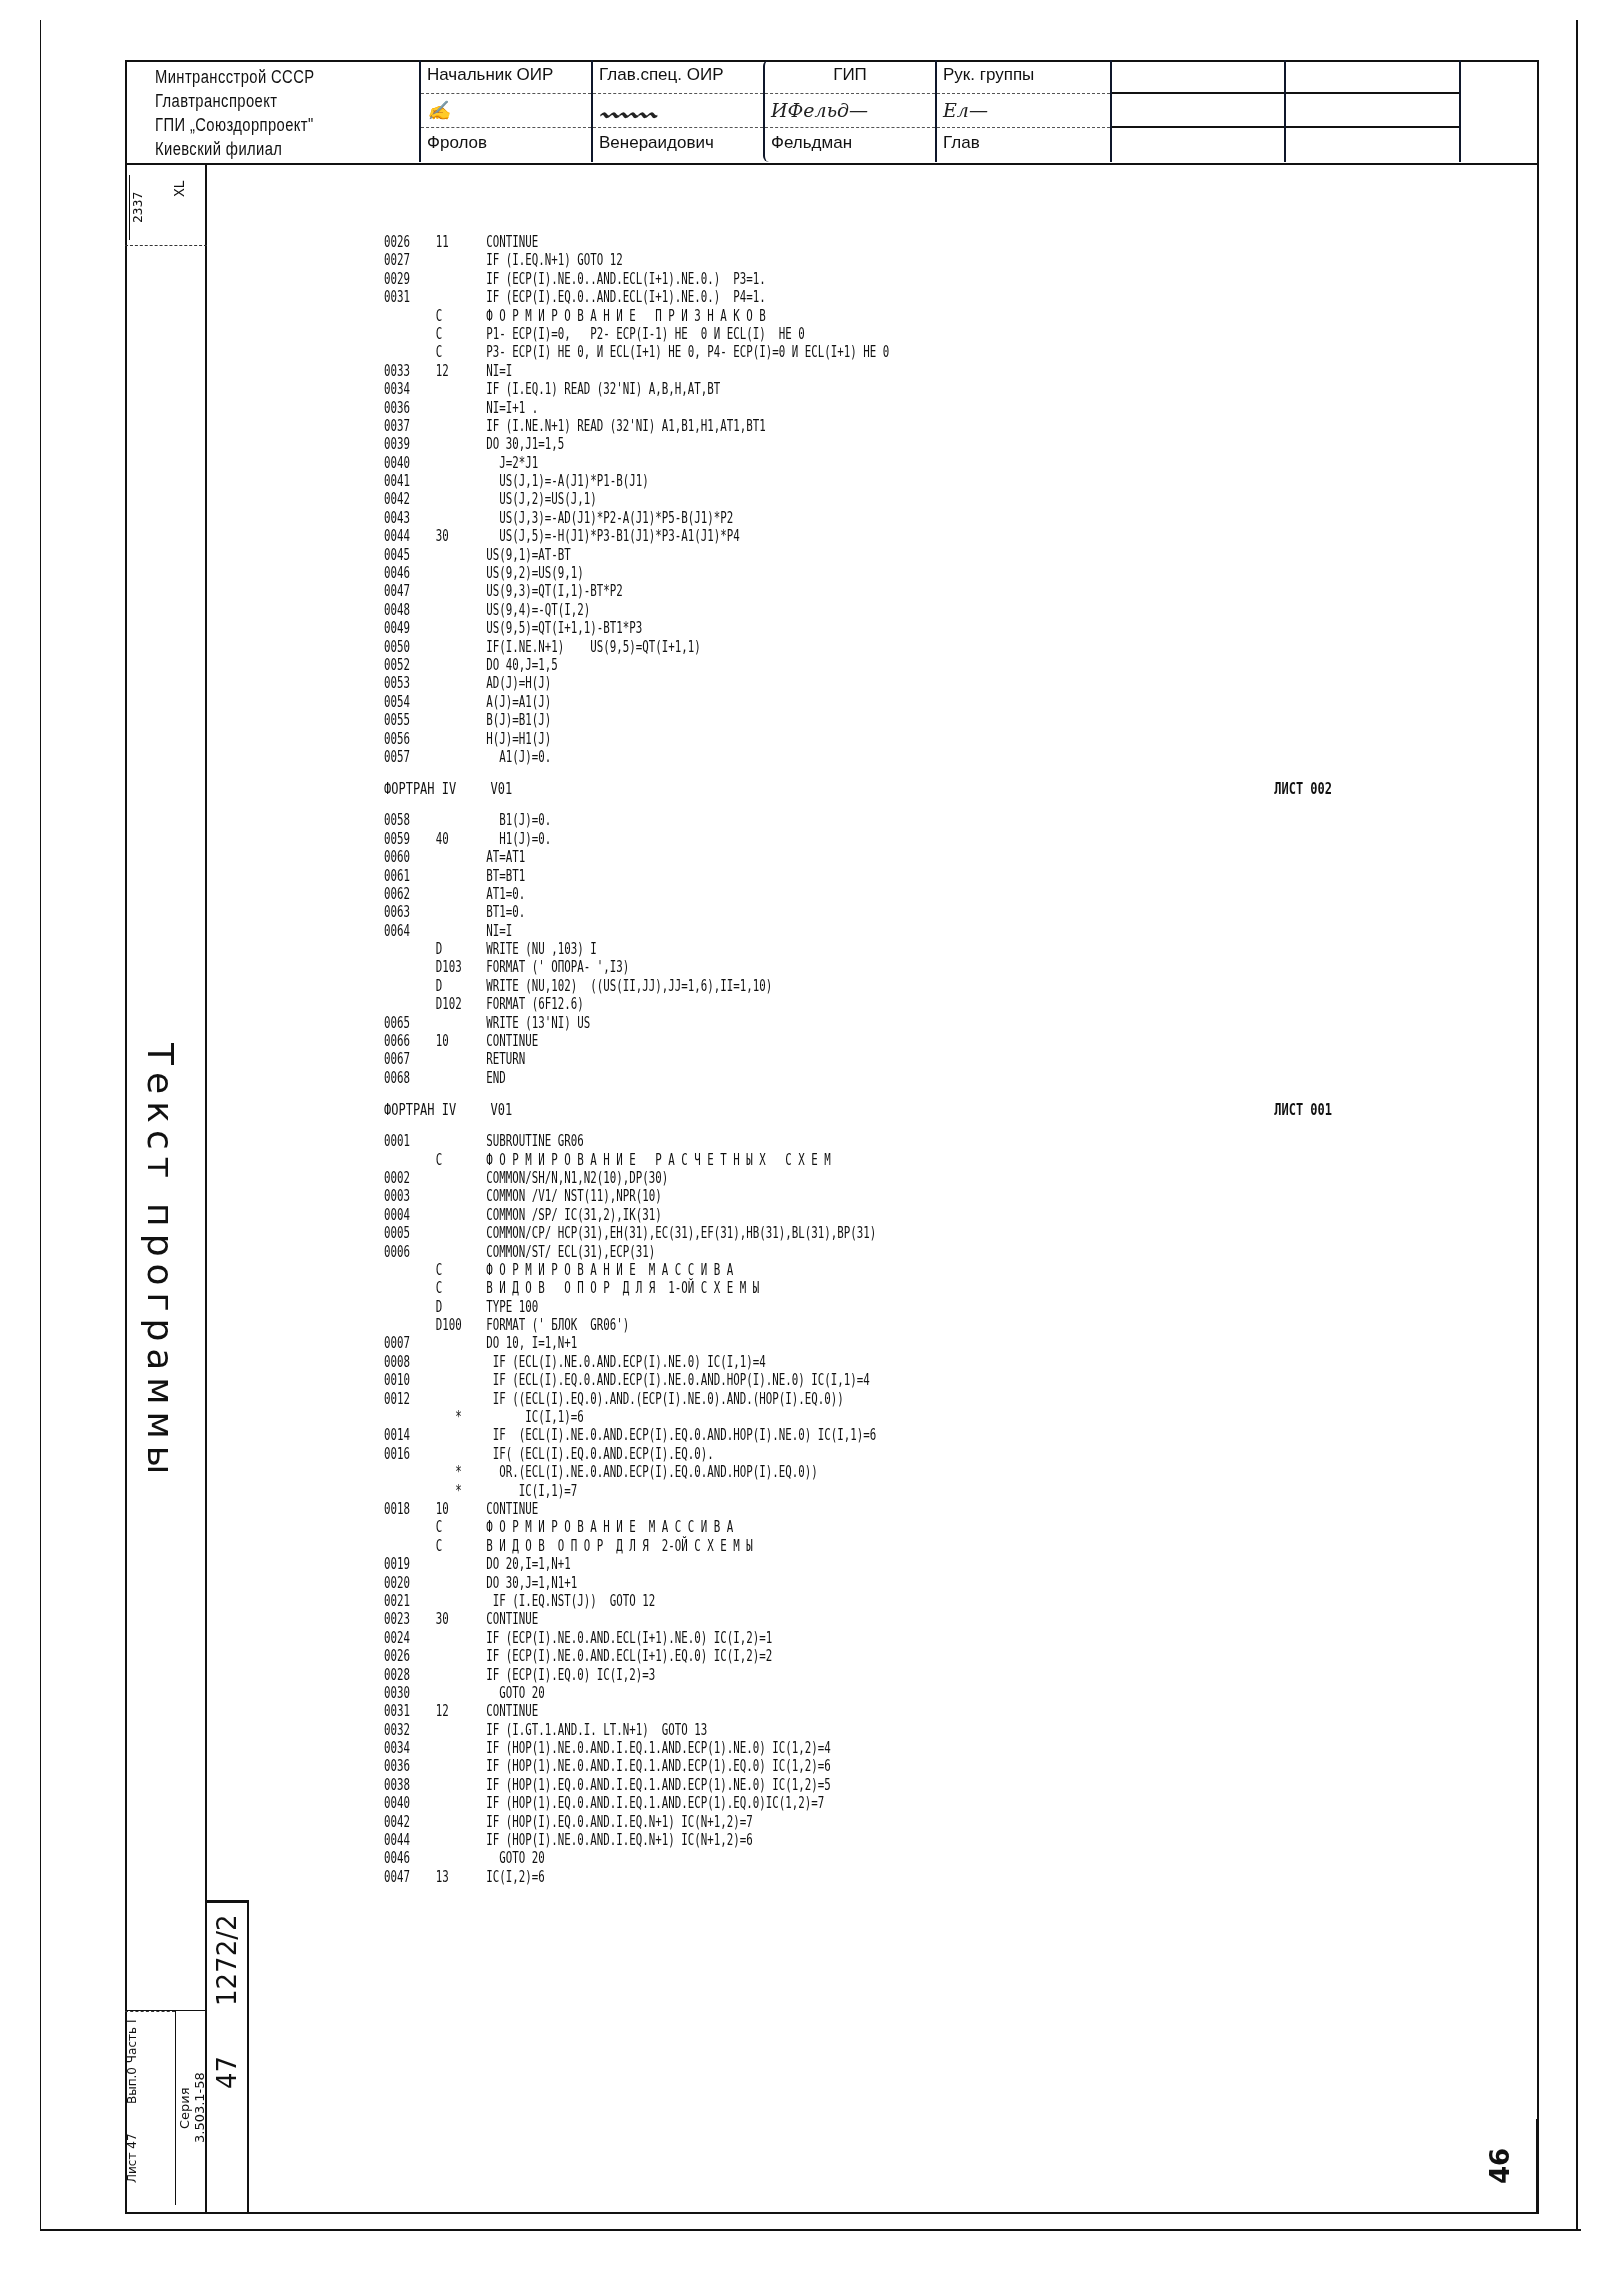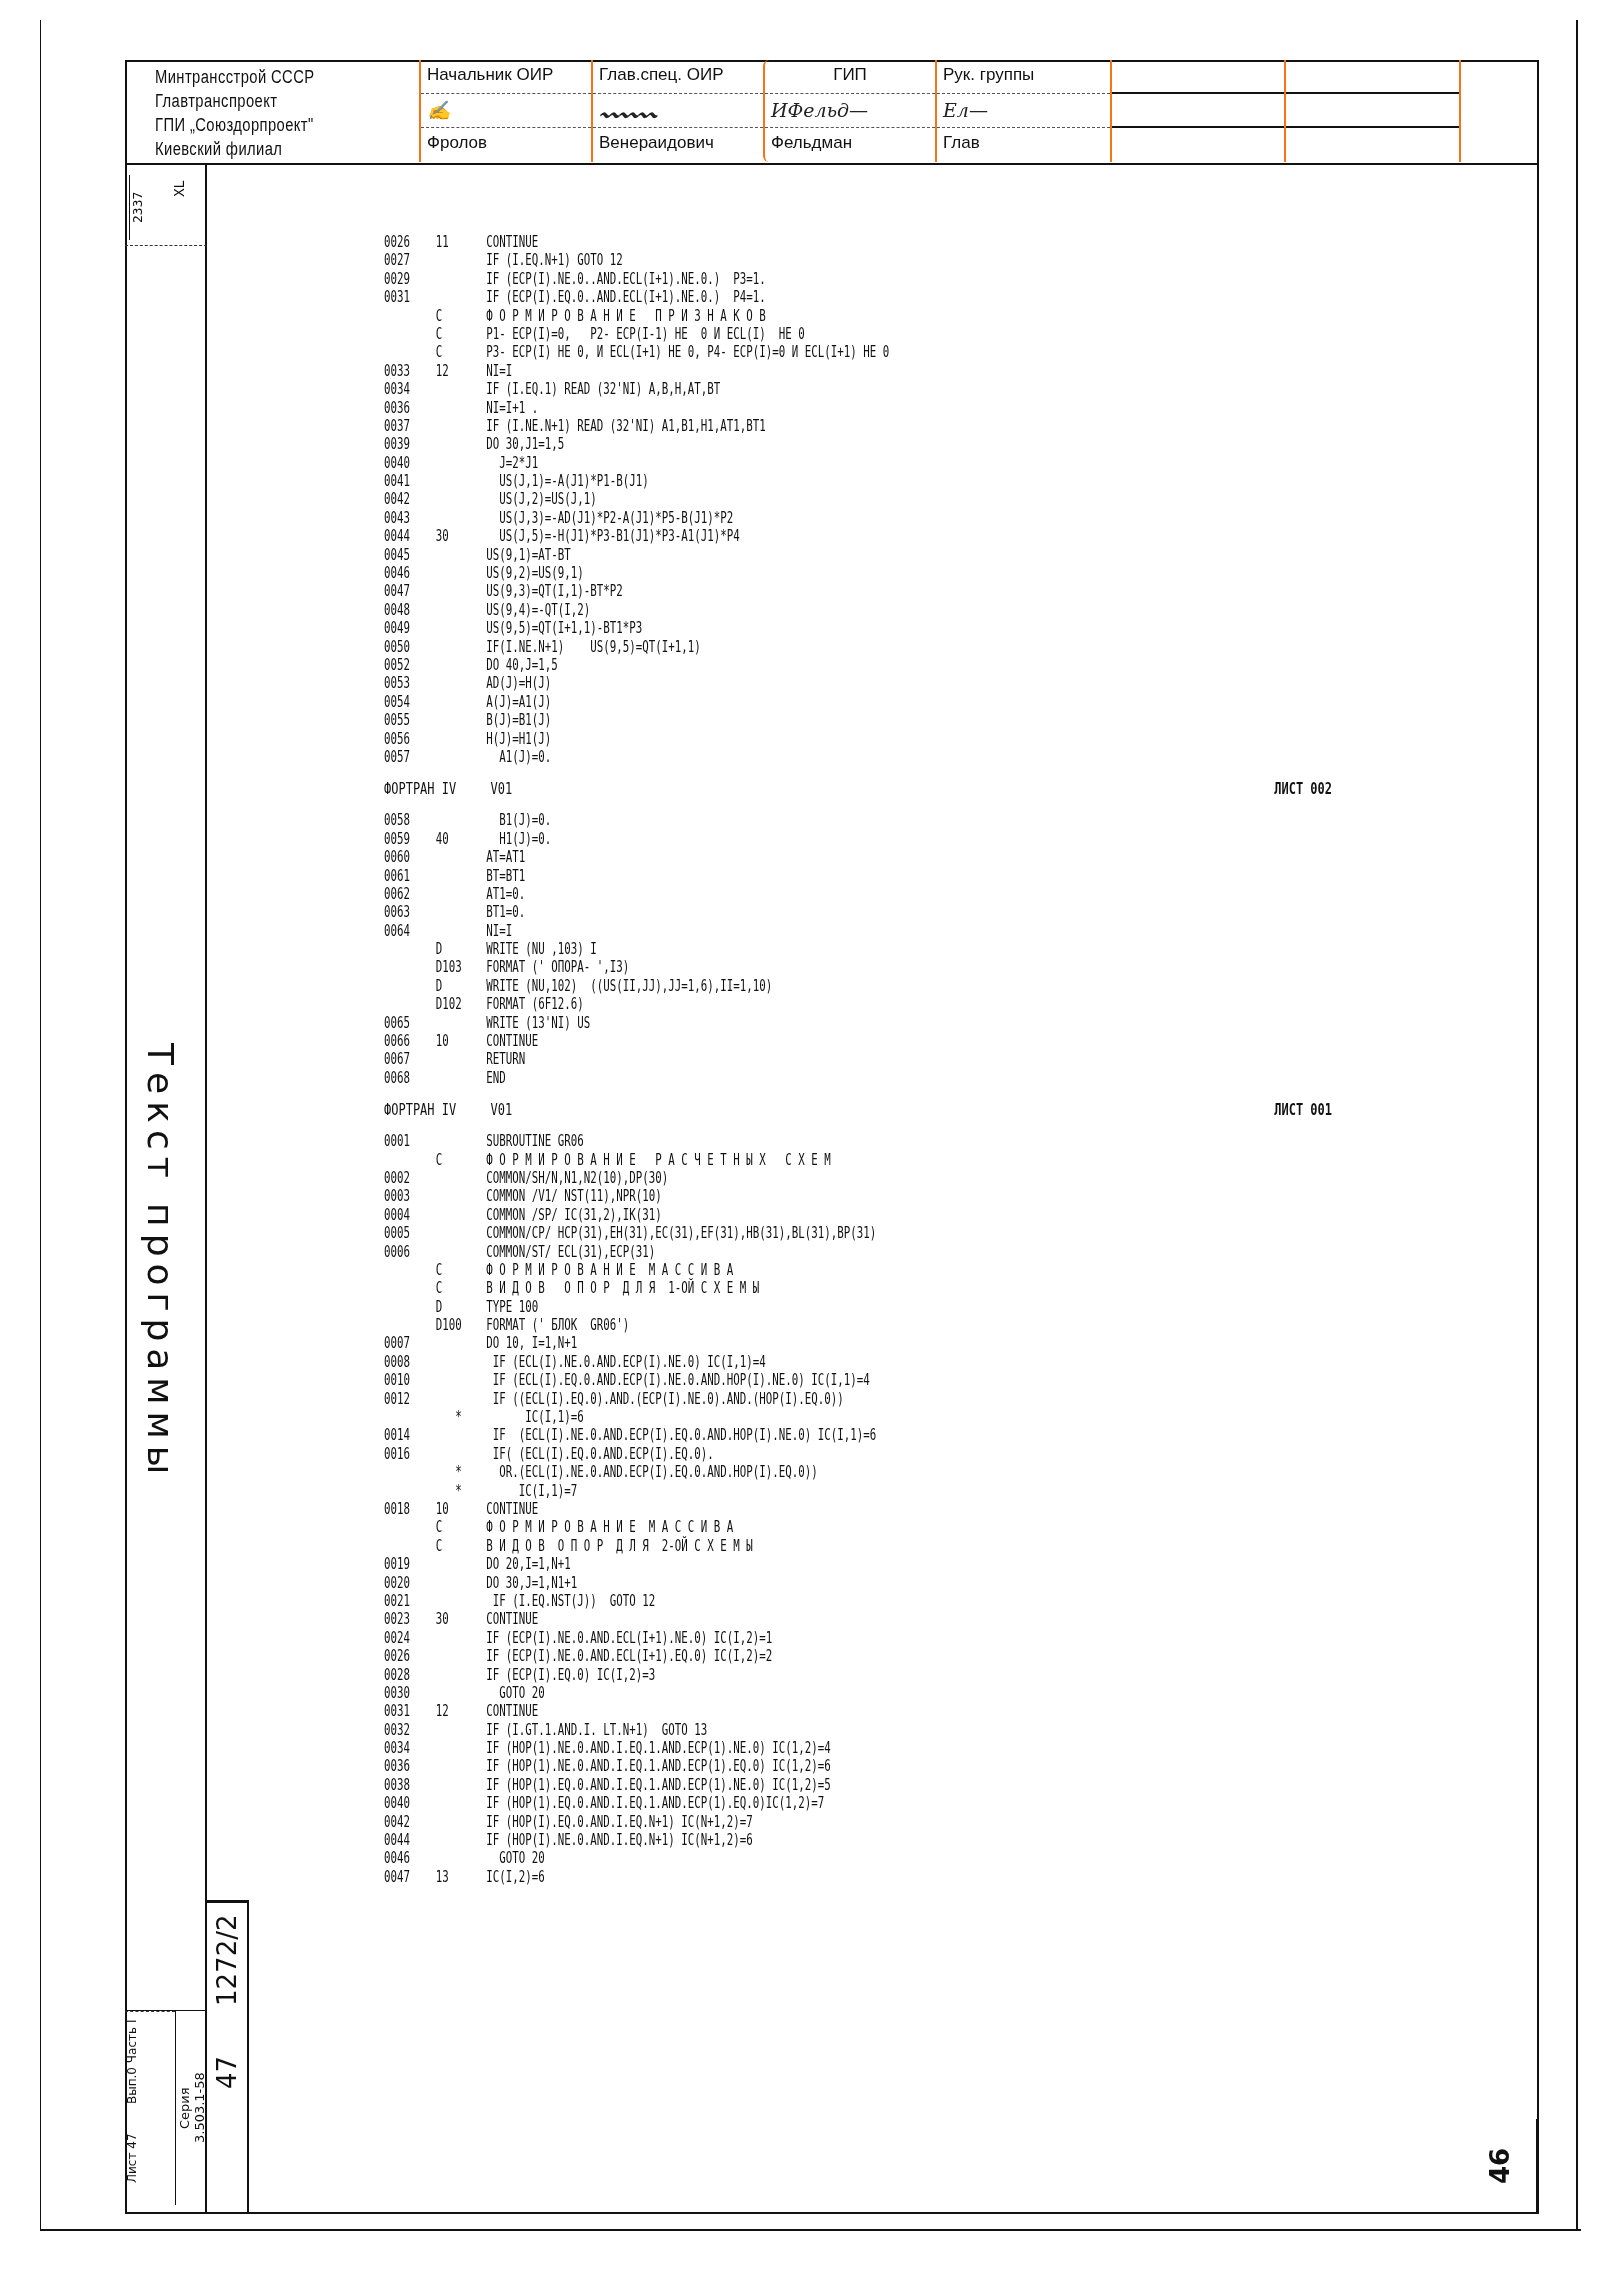--- a/index.html
+++ b/index.html
@@ -7,21 +7,21 @@
          font-family:"DejaVu Sans Mono","Liberation Mono",monospace; color:#111; }
   .outer-bottom { position:absolute; left:40px; top:2229px; width:1541px; height:0; border-top:2px solid #111; }
   .outer-right { position:absolute; left:1576px; top:20px; height:2209px; width:0; border-left:2px solid #111; }
   .outer-left { position:absolute; left:40px; top:20px; height:2209px; width:0; border-left:1.5px solid #111; }
   .frame { position:absolute; left:125px; top:60px; width:1414px; height:2154px; border:2.5px solid #111; box-sizing:border-box; }
 
   
   .header { position:absolute; left:125px; top:60px; width:1414px; height:105px; border-bottom:2.5px solid #111; box-sizing:border-box; }
   .org { position:absolute; left:30px; top:5px; width:309px; font-family:"Liberation Sans Narrow","Liberation Sans",sans-serif;
          font-size:18px; line-height:24px; letter-spacing:0.5px; transform:scaleX(0.82); transform-origin:left top; }
-  .hcol { position:absolute; top:0; height:102px; border-left:2px solid #f97316; box-sizing:border-box; }
+  .hcol { position:absolute; top:0; height:102px; border-left:2px solid #0f172a; box-sizing:border-box; }
   .hcell { position:absolute; left:0; right:0; height:34px; border-bottom:1px dashed #555; box-sizing:border-box;
            font-family:"Liberation Sans",sans-serif; font-size:17px; padding:5px 6px; white-space:nowrap; overflow:hidden; }
   .hcell.last { border-bottom:none; }
   .sig { font-family:"DejaVu Serif",serif; font-style:italic; font-size:19px; color:#222; }
 
   
   .lstrip { position:absolute; left:125px; top:165px; width:82px; height:2049px; border-right:2px solid #111; box-sizing:border-box; }
   .stamp { position:absolute; left:0; top:0; width:82px; height:80px; border-bottom:1.5px dashed #333; }
   .stamp .a { position:absolute; left:4px; top:10px; width:35px; height:65px; border-right:1.5px solid #111;
               font-size:13px; writing-mode:vertical-rl; transform:rotate(180deg); text-align:center; }

